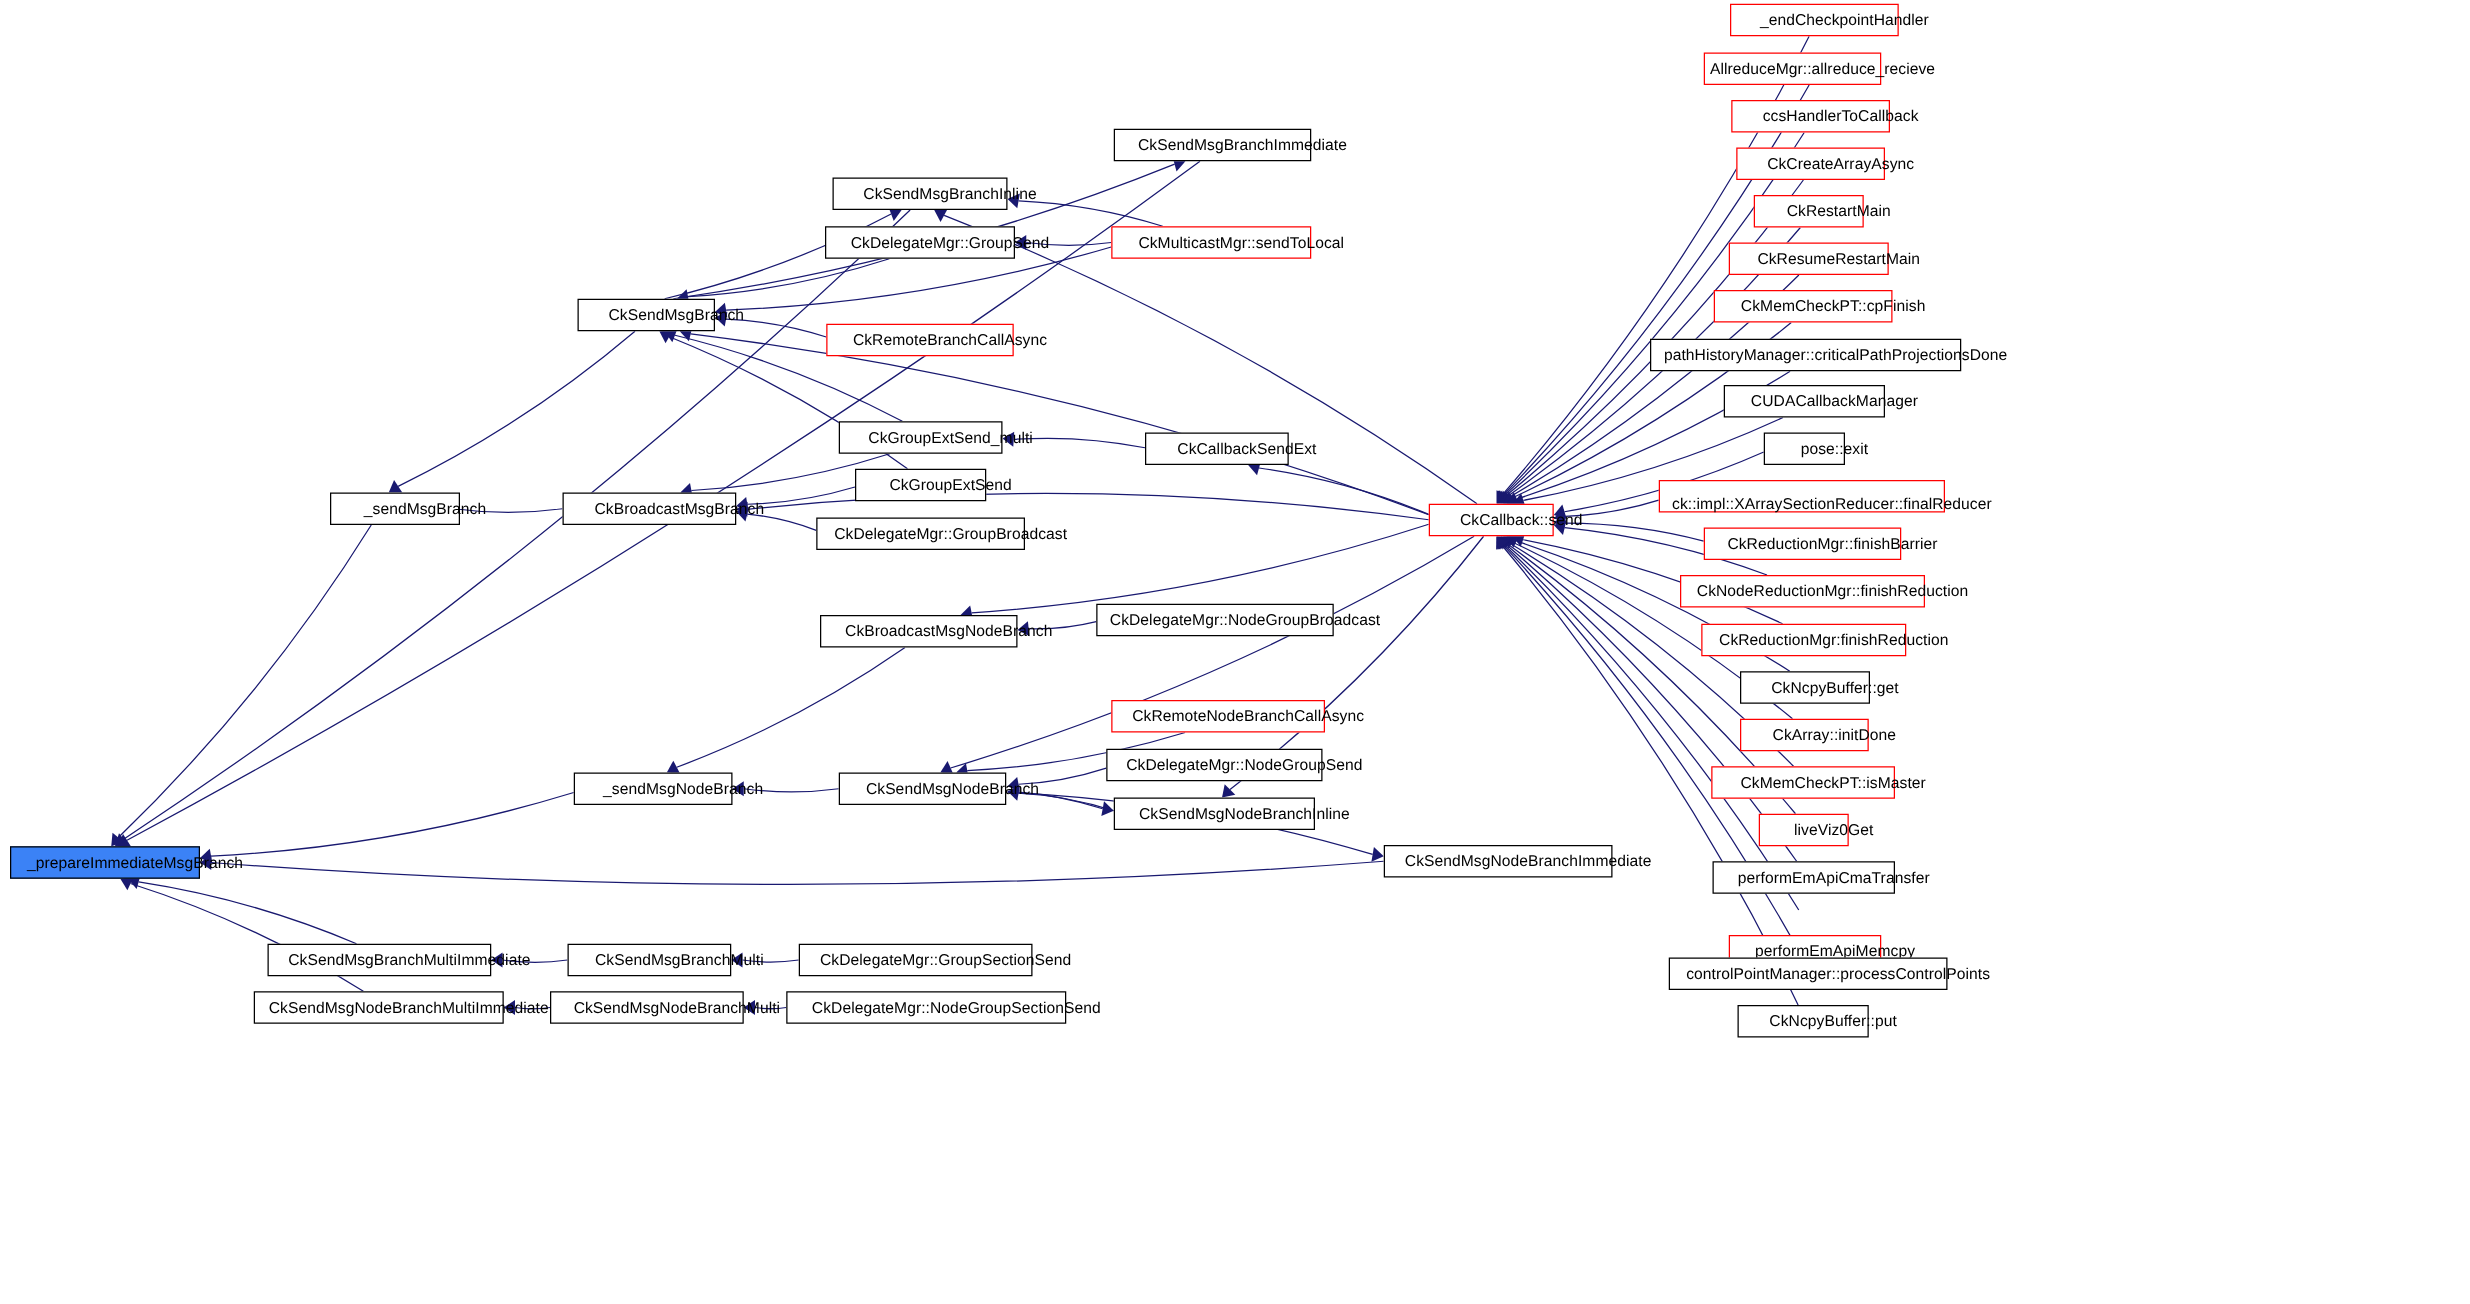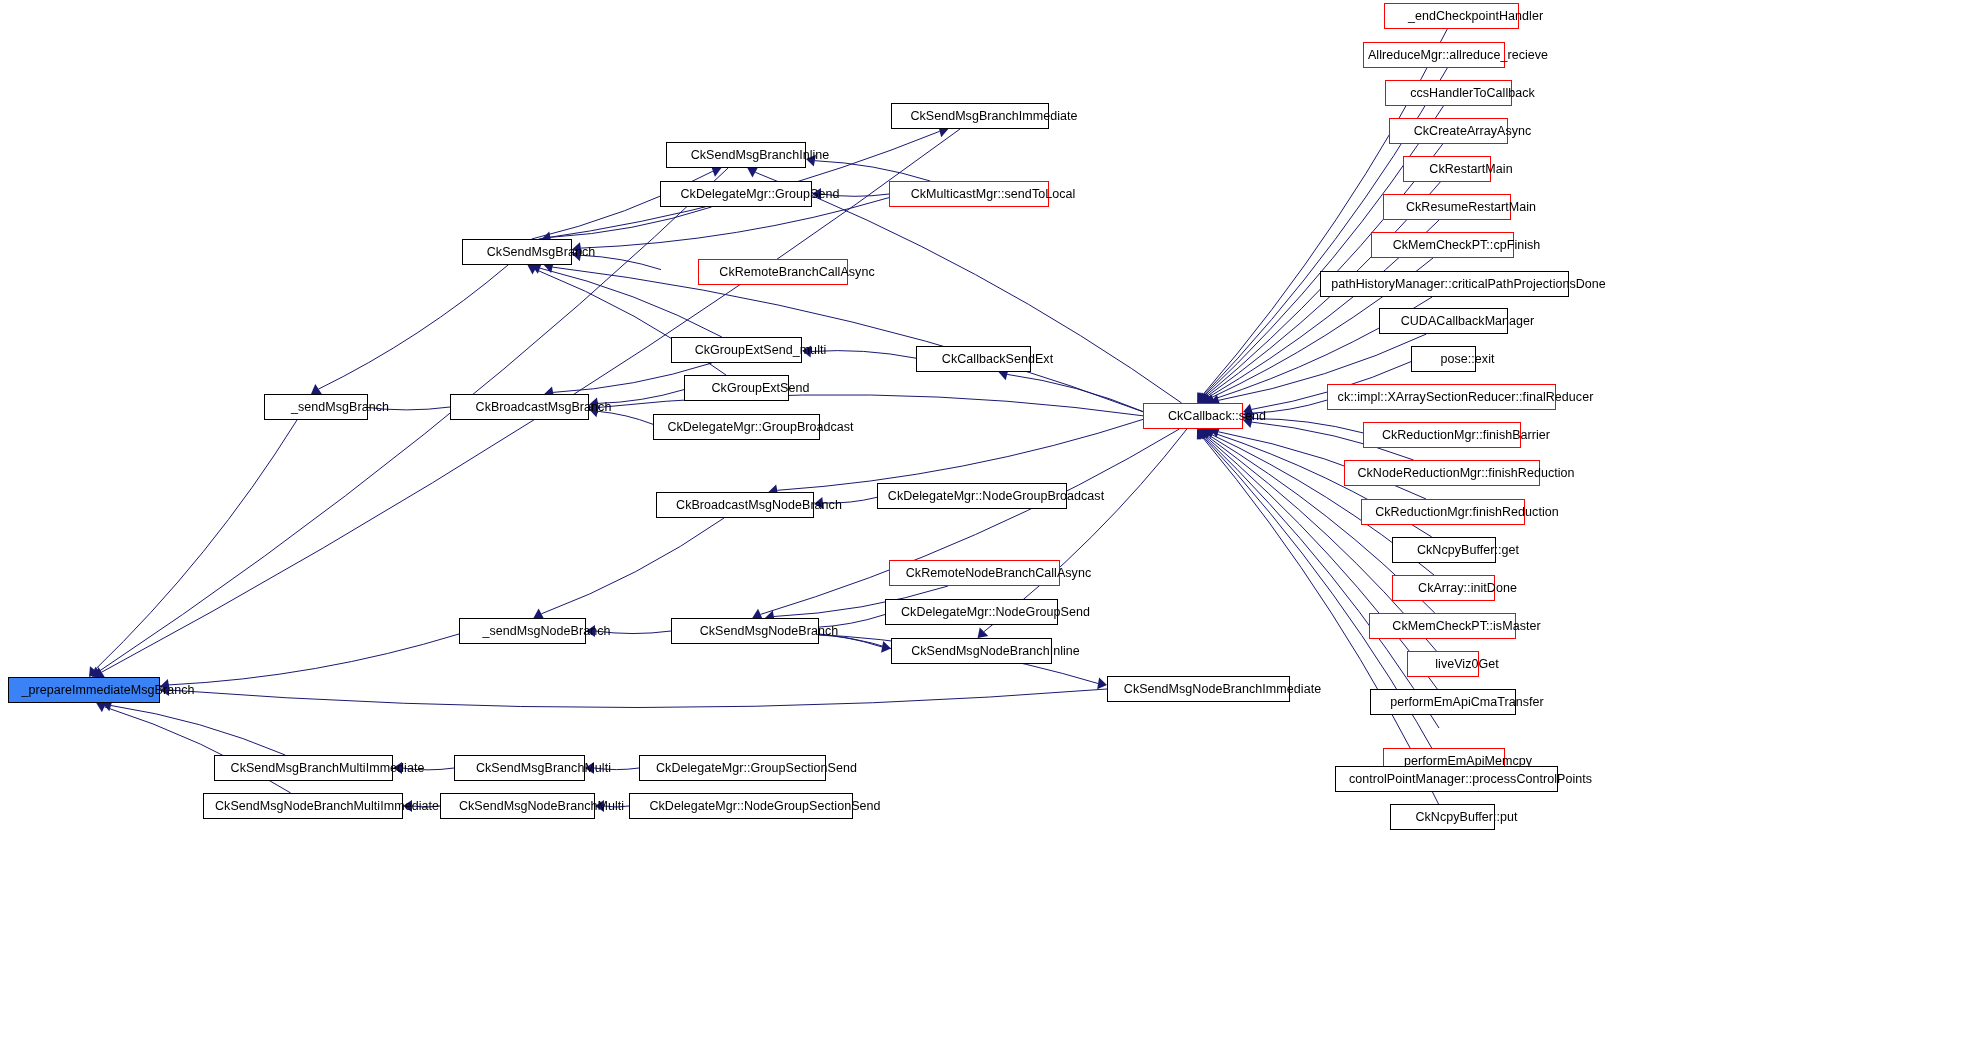--- a/index.html
+++ b/index.html
@@ -204,21 +204,21 @@
       </div>
       <div class="node" style="left: 660px; top: 181px; width: 152px;">
         <span class="node-label">CkDelegateMgr::GroupSend</span>
       </div>
       <div class="node" style="left: 891px; top: 103px; width: 158px;">
         <span class="node-label">CkSendMsgBranchImmediate</span>
       </div>
       <div class="node red" style="left: 889px; top: 181px; width: 160px;">
         <span class="node-label">CkMulticastMgr::sendToLocal</span>
       </div>
-      <div class="node red" style="left: 661px; top: 259px; width: 150px; margin-left: 37px;">
+      <div class="node red" style="left: 661px; top: 259px; width: 150px;">
         <span class="node-label">CkRemoteBranchCallAsync</span>
       </div>
       <div class="node" style="left: 671px; top: 337px; width: 131px;">
         <span class="node-label">CkGroupExtSend_multi</span>
       </div>
       <div class="node" style="left: 684px; top: 375px; width: 105px;">
         <span class="node-label">CkGroupExtSend</span>
       </div>
       <div class="node" style="left: 653px; top: 414px; width: 167px;">
         <span class="node-label">CkDelegateMgr::GroupBroadcast</span>
@@ -228,21 +228,21 @@
       </div>
       <div class="node" style="left: 656px; top: 492px; width: 158px;">
         <span class="node-label">CkBroadcastMsgNodeBranch</span>
       </div>
       <div class="node" style="left: 877px; top: 483px; width: 190px;">
         <span class="node-label">CkDelegateMgr::NodeGroupBroadcast</span>
       </div>
       <div class="node" style="left: 459px; top: 618px; width: 127px;">
         <span class="node-label">_sendMsgNodeBranch</span>
       </div>
-      <div class="node" style="left: 671px; top: 618px; width: 148px;">
+      <div class="node" style="left: 671px; top: 618px; width: 134px;">
         <span class="node-label">CkSendMsgNodeBranch</span>
       </div>
       <div class="node red" style="left: 889px; top: 560px; width: 171px;">
         <span class="node-label">CkRemoteNodeBranchCallAsync</span>
       </div>
       <div class="node" style="left: 885px; top: 599px; width: 173px;">
         <span class="node-label">CkDelegateMgr::NodeGroupSend</span>
       </div>
       <div class="node" style="left: 891px; top: 638px; width: 161px;">
         <span class="node-label">CkSendMsgNodeBranchInline</span>
@@ -294,21 +294,21 @@
       </div>
       <div class="node" style="left: 1320px; top: 271px; width: 249px;">
         <span class="node-label">pathHistoryManager::criticalPathProjectionsDone</span>
       </div>
       <div class="node" style="left: 1379px; top: 308px; width: 129px;">
         <span class="node-label">CUDACallbackManager</span>
       </div>
       <div class="node" style="left: 1411px; top: 346px; width: 65px;">
         <span class="node-label">pose::exit</span>
       </div>
-      <div class="node red" style="left: 1327px; top: 384px; width: 229px;">
+      <div class="node red" style="left: 1327px; top: 384px; width: 229px; align-items: flex-end;">
         <span class="node-label">ck::impl::XArraySectionReducer::finalReducer</span>
       </div>
       <div class="node red" style="left: 1363px; top: 422px; width: 158px;">
         <span class="node-label">CkReductionMgr::finishBarrier</span>
       </div>
       <div class="node red" style="left: 1344px; top: 460px; width: 196px;">
         <span class="node-label">CkNodeReductionMgr::finishReduction</span>
       </div>
       <div class="node red" style="left: 1361px; top: 499px; width: 164px;">
         <span class="node-label">CkReductionMgr:finishReduction</span>

